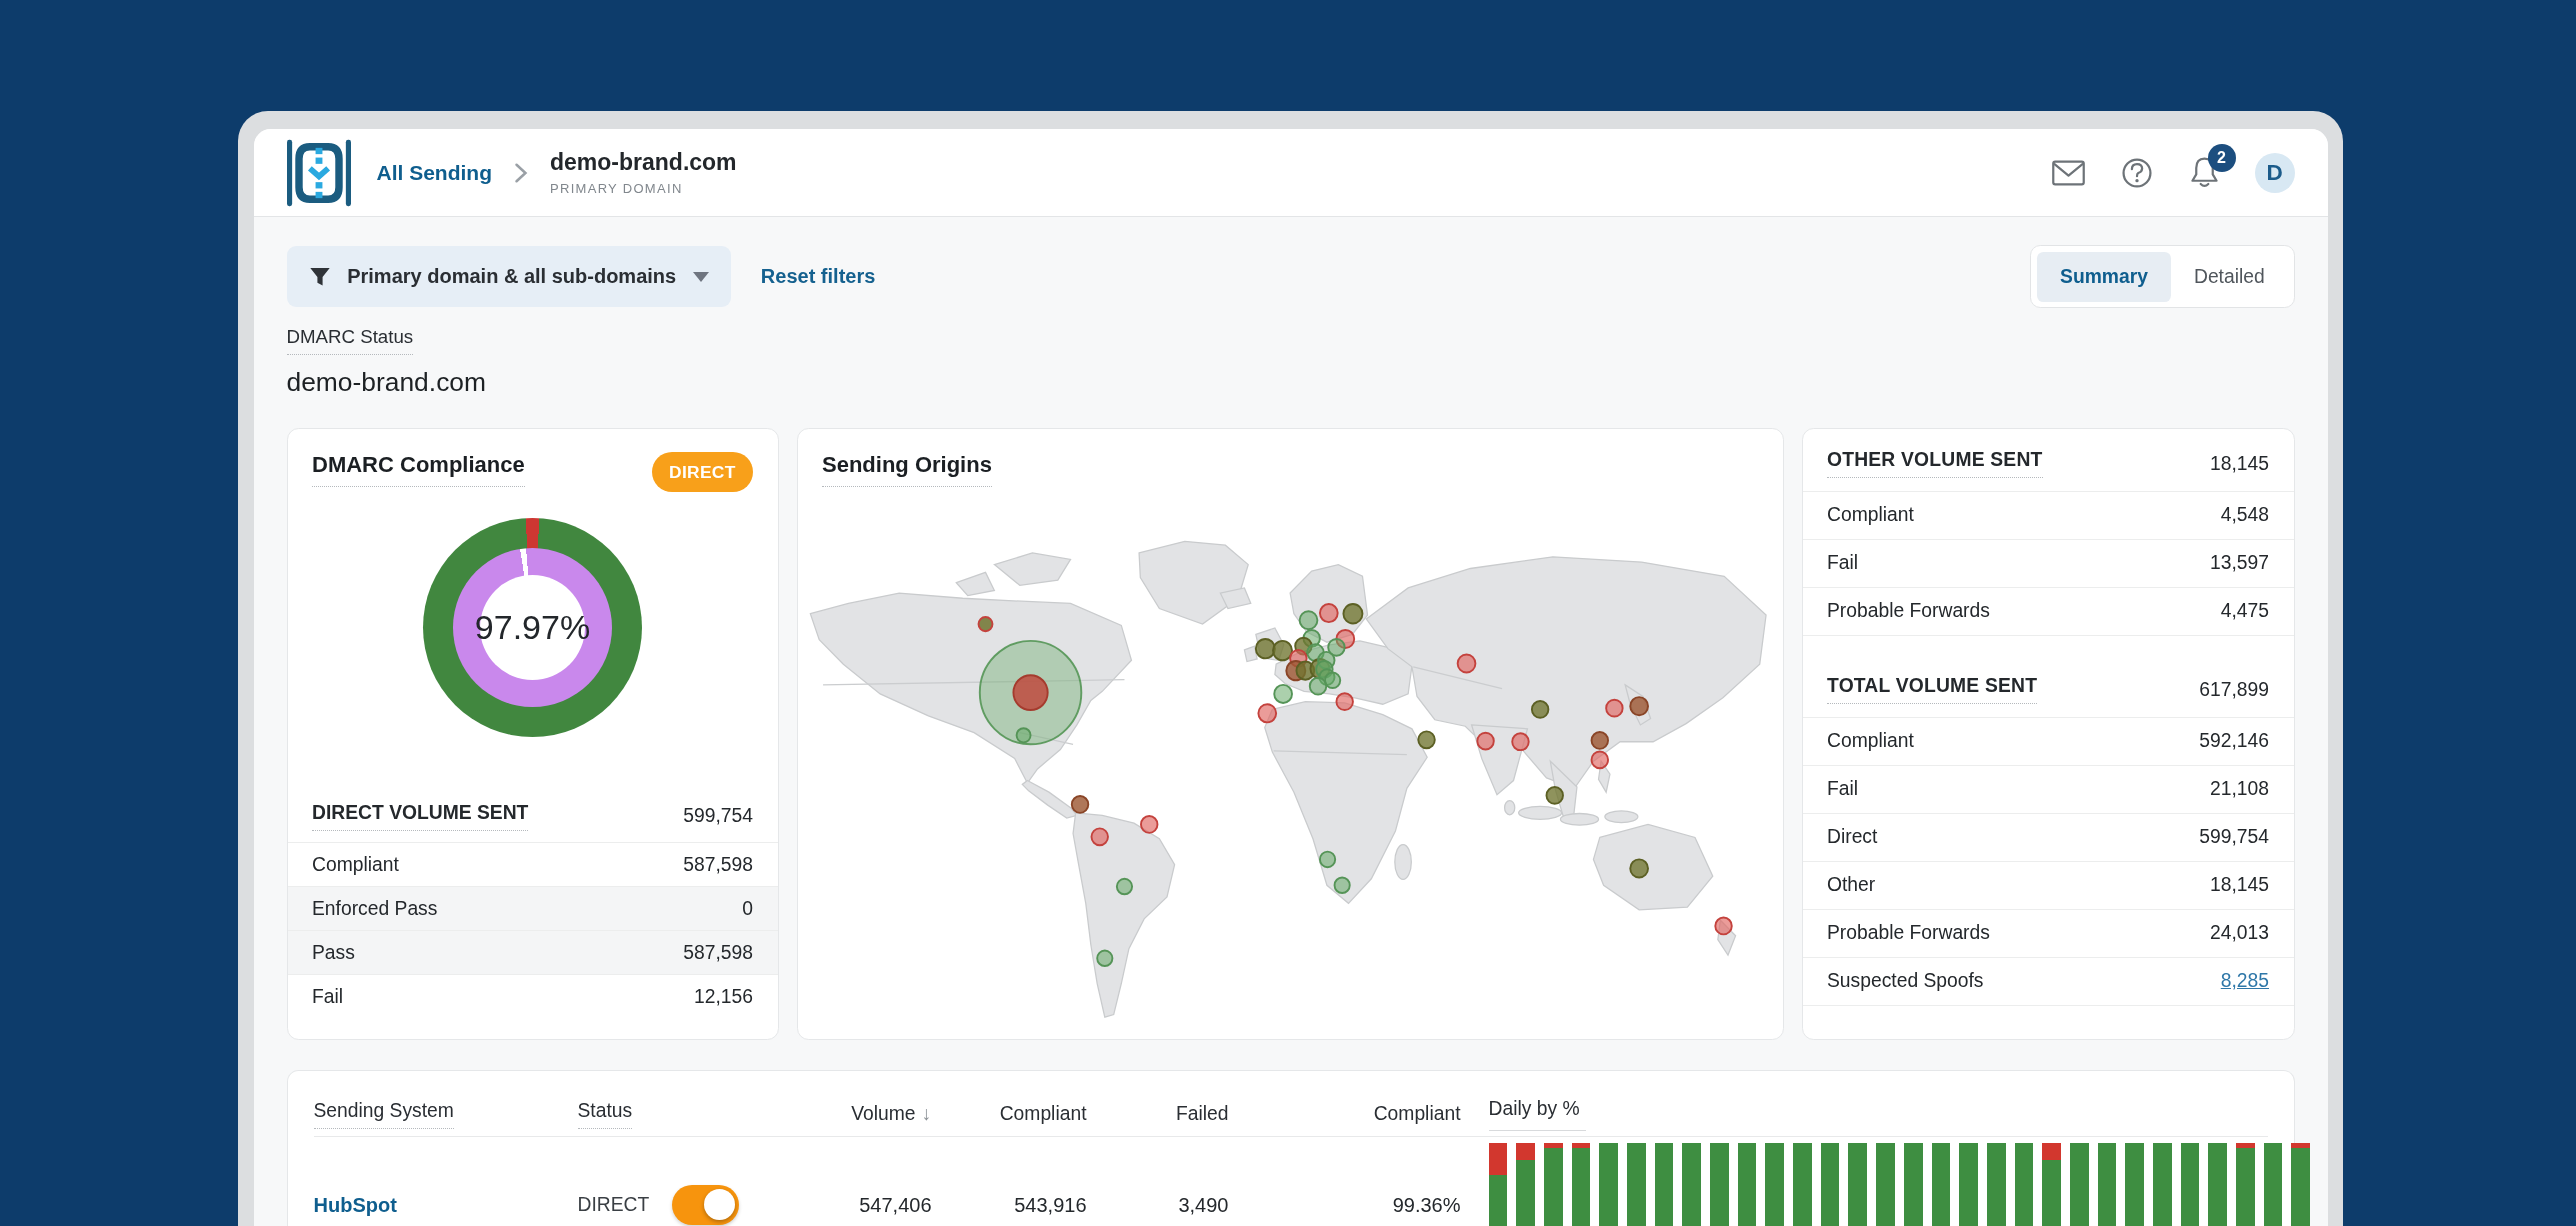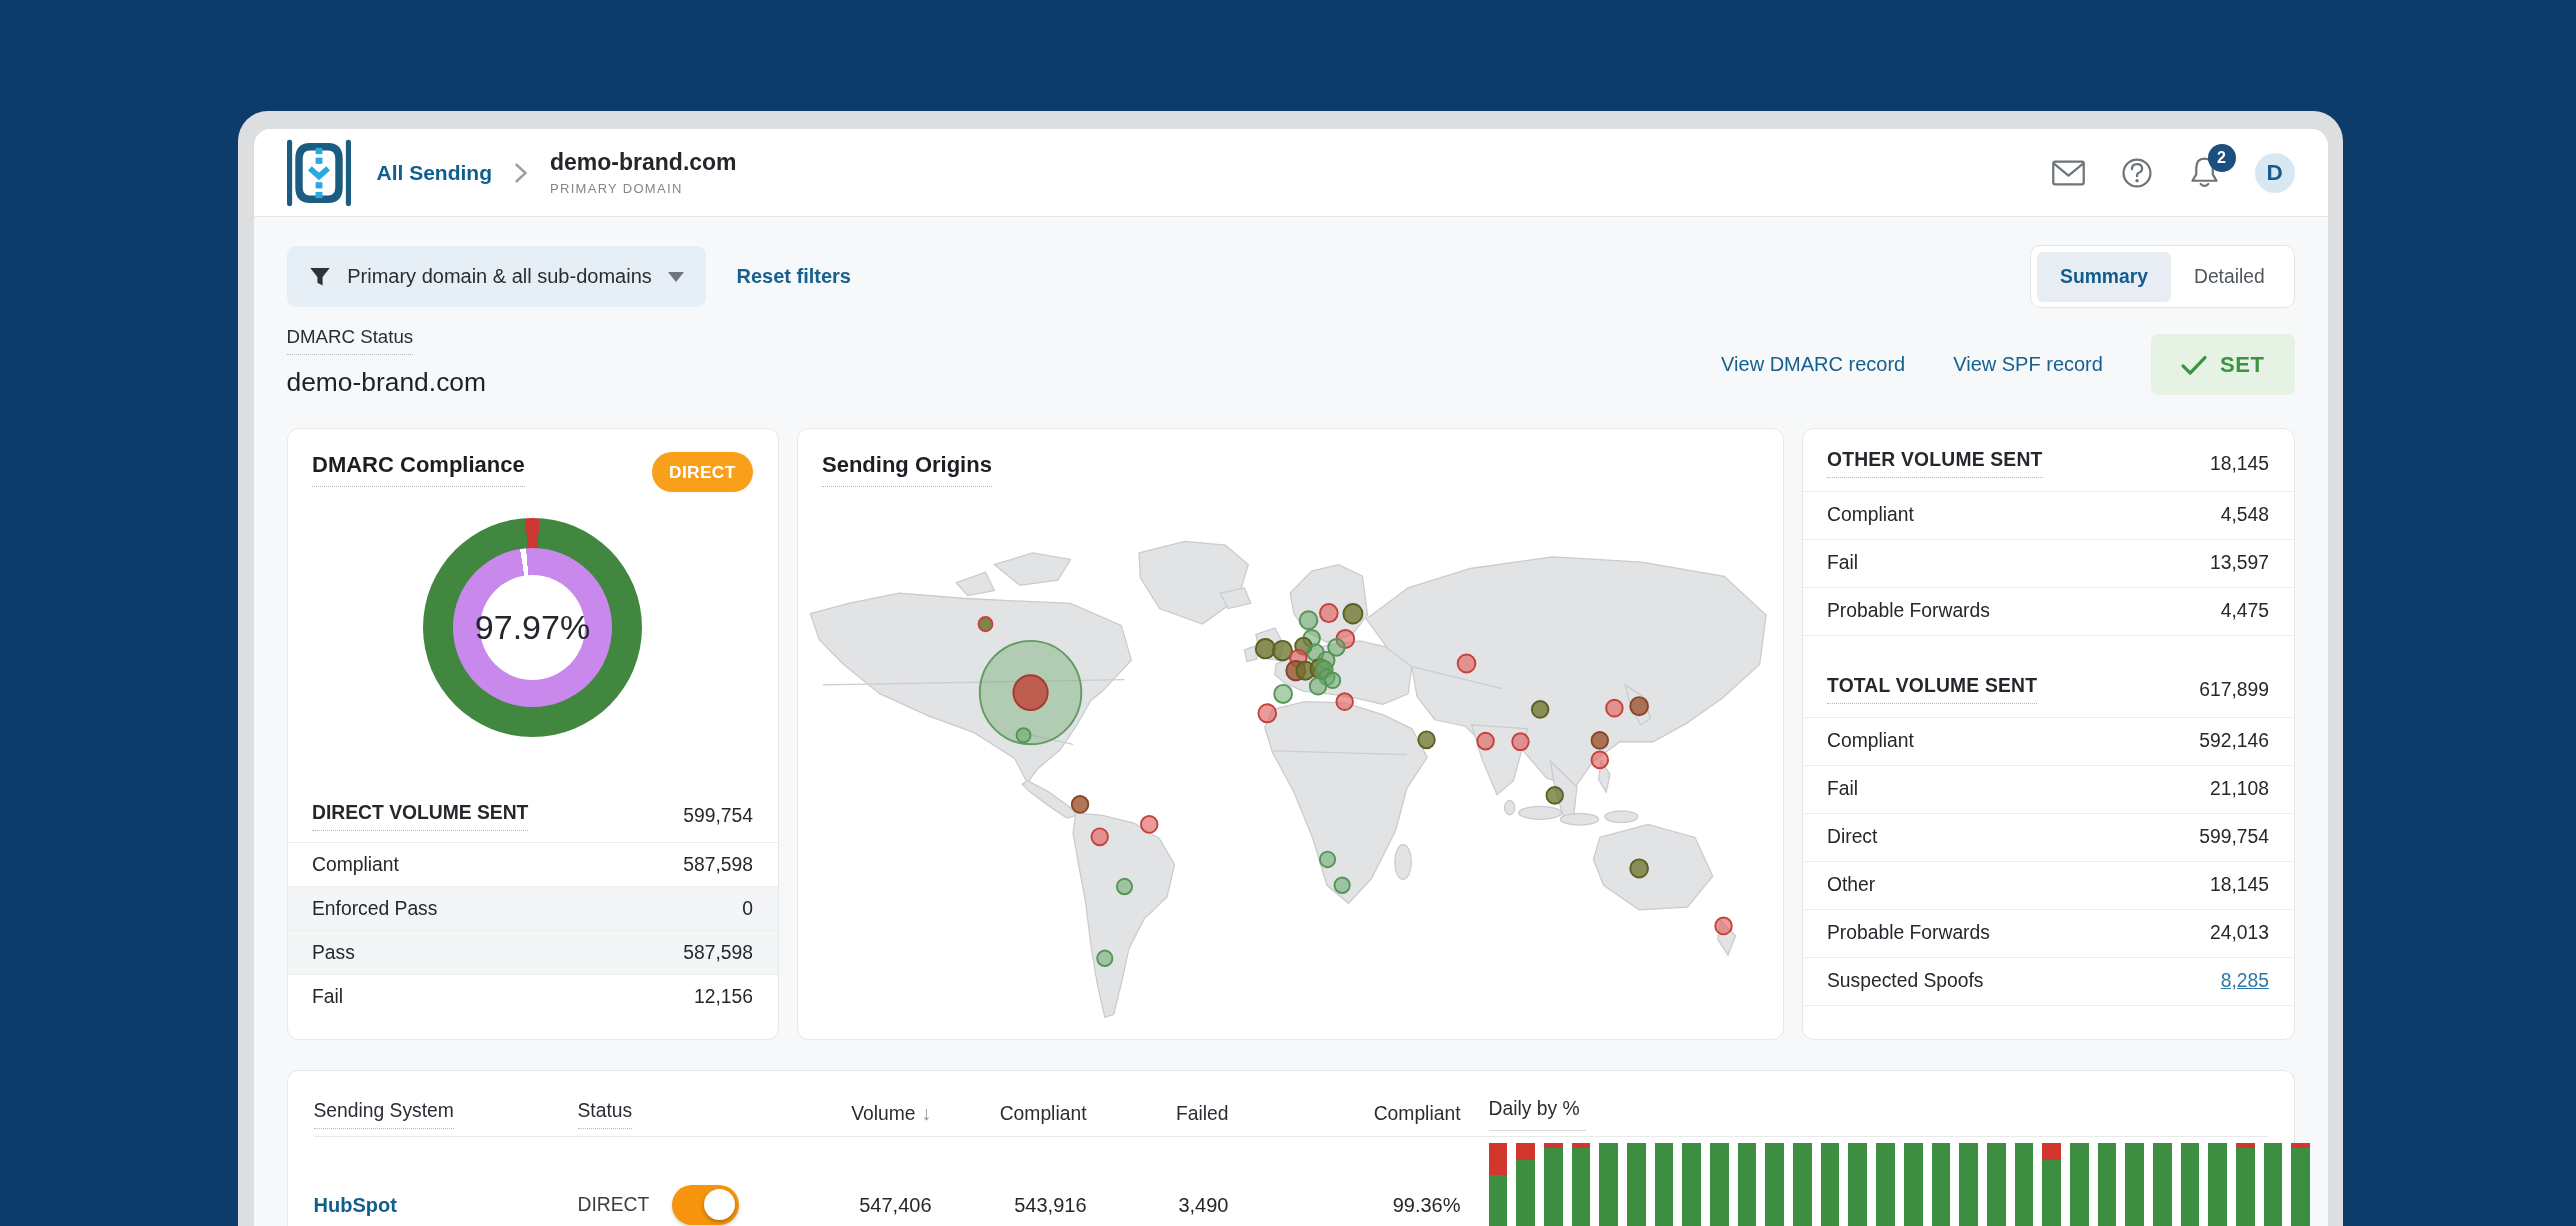--- a/index.html
+++ b/index.html
@@ -25,21 +25,21 @@
                 background:#1c4e7f; color:#fff; font-size:16px; font-weight:bold;
                 display:flex; align-items:center; justify-content:center; }
   .avatar { width:40px; height:40px; border-radius:50%; background:#d8e8f3; color:#1b5b8a;
             font-size:22.5px; font-weight:bold; display:flex; align-items:center; justify-content:center; cursor:pointer; }
 
   
   .content { padding:0 33px; position:relative; }
 
   .filter-row { margin-top:28px; display:flex; align-items:center; }
   .filter-pill { height:61px; background:#e6eef6; border-radius:9px; display:flex;
-                 align-items:center; padding:0 22px; gap:16.7px; cursor:pointer; }
+                 align-items:center; padding:0 22px; gap:16.7px; cursor:pointer;font-weight:bold; }
   .filter-label { font-size:20px; color:#2a2e33; }
   .caret-down { width:0; height:0; border-left:8.4px solid transparent; border-right:8.4px solid transparent;
                 border-top:10.3px solid #6f7580; }
   .reset { margin-left:30px; font-size:20px; font-weight:bold; color:#15618f; cursor:pointer; }
   .view-toggle { margin-left:auto; background:#fff; border:1.3px solid #e2e4e6; border-radius:10.3px;
                  height:63px; display:flex; align-items:center; padding:5.8px; }
   .vt-seg { padding:0 23px; height:50px; display:flex; align-items:center; font-size:19.3px; color:#50565c; cursor:pointer; }
   .vt-seg.active { background:#e7edf3; border-radius:6.4px; color:#0f5e8e; font-weight:bold; }
 
   .domain-row { margin-top:18px; display:flex; align-items:flex-end; }
@@ -186,30 +186,20 @@
         <div class="view-toggle">
           <div class="vt-seg active">Summary</div>
           <div class="vt-seg">Detailed</div>
         </div>
       </div>
 
       <div class="domain-row">
         <div>
           <span class="d-label">DMARC Status</span>
           <div class="d-name">demo-brand.com</div>
-        </div>
-        <div class="domain-actions">
-          <span class="rec-link">View DMARC record</span>
-          <span class="rec-link">View SPF record</span>
-          <div class="set-badge">
-            <svg width="26" height="20.6" viewBox="0 0 40 32">
-                <path d="M3 17 L14 28 L37 4" fill="none" stroke="#3c9440" stroke-width="5" stroke-linecap="round" stroke-linejoin="round"></path>
-              </svg>
-            <span class="t">SET</span>
-          </div>
         </div>
       </div>
 
       <div class="cards">
 
         <div class="card compliance">
           <div class="card-head">
             <span class="card-title">DMARC Compliance</span>
             <span class="badge-direct">DIRECT</span>
           </div>

